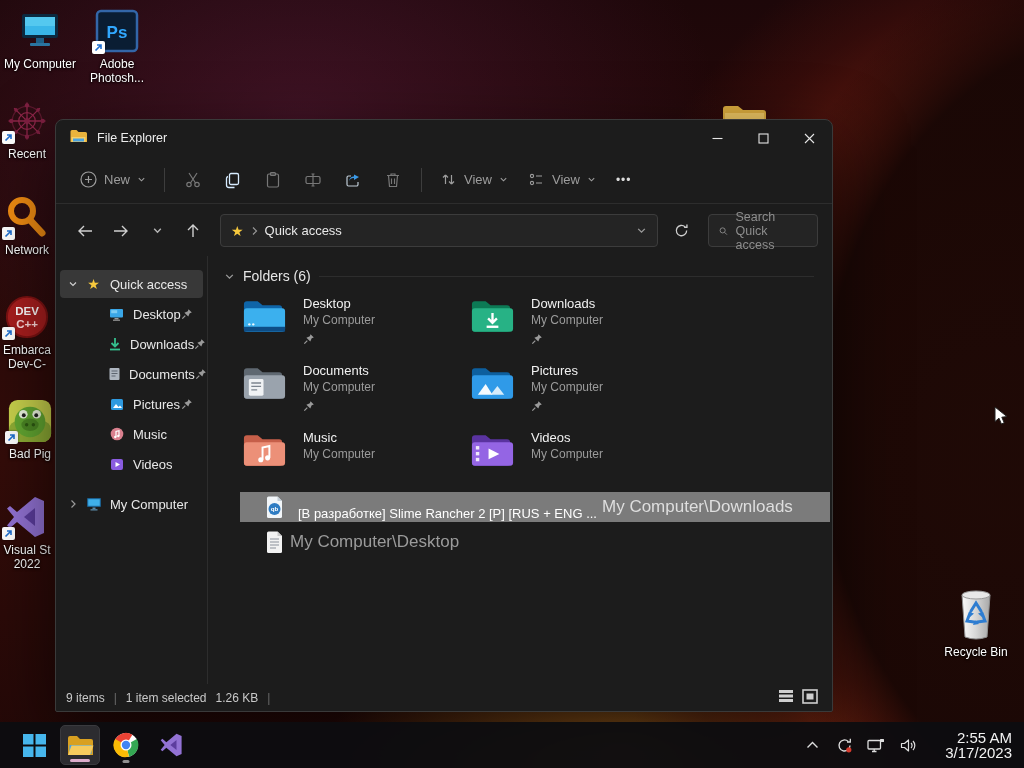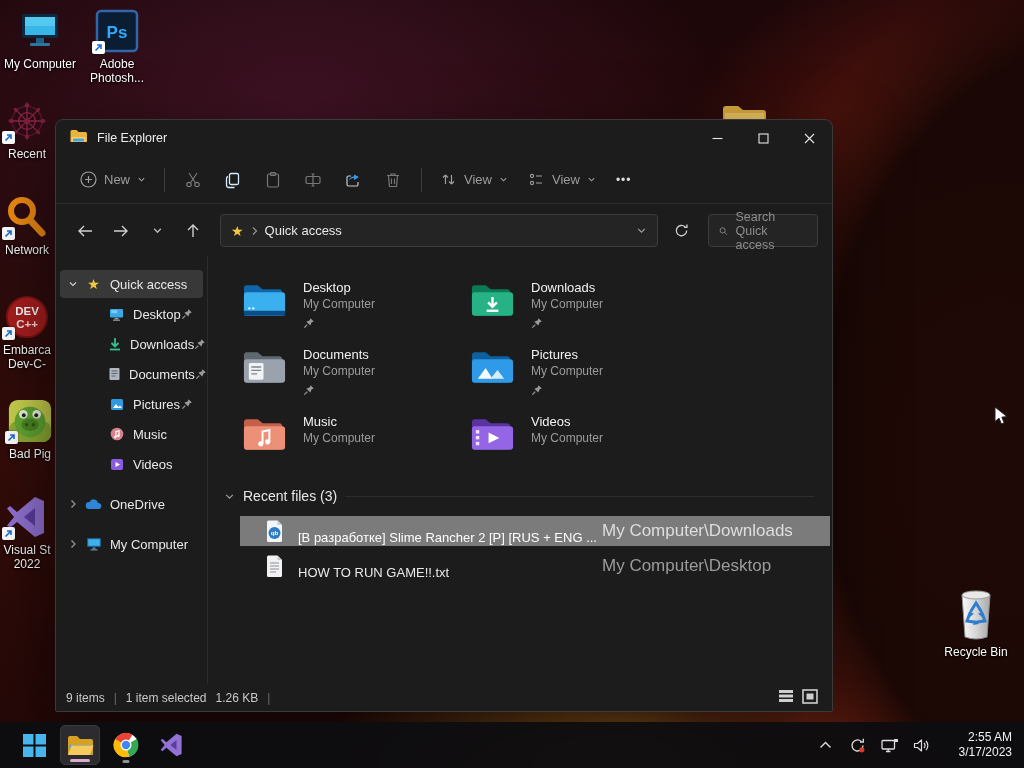--- a/index.html
+++ b/index.html
@@ -69,21 +69,21 @@
   
   .taskbar{position:absolute;left:0;right:0;bottom:0;height:46px;background:rgba(13,13,16,.95);z-index:20;display:flex;align-items:center;}
   .tb-left{display:flex;align-items:center;gap:6px;margin-left:14px;}
   .task-ico{width:40px;height:40px;border-radius:5px;display:flex;align-items:center;justify-content:center;position:relative;}
   .task-ico.active{background:#2c2c30;border:1px solid #3a3a3e;box-sizing:border-box;}
   .run-pill{position:absolute;bottom:2px;left:50%;transform:translateX(-50%);height:3px;border-radius:2px;}
   .pill-wide{width:20px;background:#dcaccb;}
   .pill-small{width:7px;background:#8f8f8f;}
   .tray{margin-left:auto;display:flex;align-items:center;gap:10px;margin-right:12px;}
   .tray-ico{width:22px;height:22px;display:flex;align-items:center;justify-content:center;}
-  .clock{color:#f2f2f2;font-size:12px;text-align:right;line-height:15px;margin-left:16px;}
+  .clock{color:#f2f2f2;font-size:15px;text-align:right;line-height:15px;margin-left:16px;}
   
   .cursor{position:absolute;left:994px;top:406px;z-index:50;}
 </style>
 </head>
 <body>
 
 <div class="desk-icon" style="left:1px;top:8px;">
   <div class="di-art">
     <svg width="46" height="46" viewBox="0 0 46 46">
         <rect x="5" y="6" width="36" height="24" rx="2" fill="#0b2a40"></rect>
@@ -488,46 +488,40 @@
           </span>
         <span>Videos</span>
       </div>
       <div class="side-row gap12">
         <span class="side-chev">
             <svg width="8" height="10" viewBox="0 0 7 10">
               <path d="M2 1.5 L5.5 5 L2 8.5" stroke="#9a9a9a" stroke-width="1.2" fill="none"></path>
             </svg>
           </span>
         <span class="side-ico">
-            <svg width="17" height="11" viewBox="0 0 17 11">
-              <path d="M4 10 a3.5 3.5 0 0 1 0.5-7 A4.5 4.5 0 0 1 13 4 a3 3 0 0 1 0.5 6 Z" fill="#2f86d6"></path>
-            </svg>
-          </span>
-        <span>OneDrive</span>
-      </div>
-      <div class="side-row gap12">
-        <span class="side-chev">
-            <svg width="8" height="10" viewBox="0 0 7 10">
-              <path d="M2 1.5 L5.5 5 L2 8.5" stroke="#9a9a9a" stroke-width="1.2" fill="none"></path>
-            </svg>
-          </span>
-        <span class="side-ico">
             <svg width="16" height="14" viewBox="0 0 16 14">
               <rect x="1" y="1" width="14" height="9" rx="1" fill="#1b5f8e"></rect>
               <rect x="2.2" y="2.2" width="11.6" height="6.6" fill="#3fb0ea"></rect>
               <rect x="6.5" y="10.5" width="3" height="1.6" fill="#5a8aa8"></rect>
               <rect x="4.5" y="12.2" width="7" height="1.3" fill="#5a8aa8"></rect>
             </svg>
           </span>
         <span>My Computer</span>
       </div>
     </div>
 
     <div class="content">
 
+      <div class="sec-header">
+        <svg width="11" height="11" viewBox="0 0 10 10">
+            <path d="M2 3.5 L5 6.5 L8 3.5" stroke="#9a9a9a" stroke-width="1.2" fill="none"></path>
+          </svg>
+        <span>Folders (6)</span>
+        <span class="sec-line"></span>
+      </div>
 
       <div class="folders-grid">
 
         <div class="tile">
           <svg width="47" height="40" viewBox="0 0 48 40">
               <path d="M3 8 a3 3 0 0 1 3-3 h11 l5 4 h17 a3 3 0 0 1 3 3 v21 a3 3 0 0 1-3 3 H6 a3 3 0 0 1-3-3 Z" fill="#0f65a8"></path>
               <rect x="3" y="12" width="42" height="24" rx="3" fill="#3bb0ee"></rect>
               <rect x="3" y="31" width="42" height="5" fill="#0d4d86"></rect>
               <circle cx="8.5" cy="28.5" r="1.2" fill="#fff" opacity=".9"></circle>
               <circle cx="12.5" cy="28.5" r="1.2" fill="#fff" opacity=".9"></circle>
@@ -616,27 +610,20 @@
               <rect x="7" y="28" width="3.5" height="3.5" fill="#fff" opacity=".85"></rect>
               <path d="M20 18.5 L31 24 L20 29.5 Z" fill="#fff"></path>
             </svg>
           <div>
             <div class="tile-name">Videos</div>
             <div class="tile-loc">My Computer</div>
           </div>
         </div>
       </div>
 
-      <div class="sec-header" style="margin-top:24px;">
-        <svg width="11" height="11" viewBox="0 0 10 10">
-            <path d="M2 3.5 L5 6.5 L8 3.5" stroke="#9a9a9a" stroke-width="1.2" fill="none"></path>
-          </svg>
-        <span>Recent files (3)</span>
-        <span class="sec-line"></span>
-      </div>
 
       <div class="recent-list">
         <div class="recent-row sel">
           <span class="rr-ico">
             <svg width="19" height="23" viewBox="0 0 19 23">
                 <path d="M2 2 a1.5 1.5 0 0 1 1.5-1.5 h9 L17 5 v15.5 a1.5 1.5 0 0 1-1.5 1.5 h-12 A1.5 1.5 0 0 1 2 20.5 Z" fill="#f2f6f9"></path>
                 <path d="M12.5 .5 V5 H17 Z" fill="#c3cfd9"></path>
                 <circle cx="9.5" cy="13" r="6" fill="#2e7cc3"></circle>
                 <text x="9.5" y="15.2" text-anchor="middle" font-size="6.2" font-weight="bold" fill="#fff" font-family="Liberation Sans,sans-serif">qb</text>
               </svg>
@@ -645,21 +632,20 @@
           <span class="rr-loc">My Computer\Downloads</span>
         </div>
         <div class="recent-row">
           <span class="rr-ico">
             <svg width="19" height="23" viewBox="0 0 19 23">
                 <path d="M2 2 a1.5 1.5 0 0 1 1.5-1.5 h9 L17 5 v15.5 a1.5 1.5 0 0 1-1.5 1.5 h-12 A1.5 1.5 0 0 1 2 20.5 Z" fill="#f2f2f2"></path>
                 <path d="M12.5 .5 V5 H17 Z" fill="#c9c9c9"></path>
                 <path d="M5 8 h9 M5 11 h9 M5 14 h9 M5 17 h6" stroke="#8a9099" stroke-width="1.1"></path>
               </svg>
           </span>
-          <span class="rr-name">HOW TO RUN GAME!!.txt</span>
           <span class="rr-loc">My Computer\Desktop</span>
         </div>
       </div>
     </div>
   </div>
 
   <div class="statusbar">
     <span>9 items</span>
     <span class="sb-sep">|</span>
     <span>1 item selected</span>

